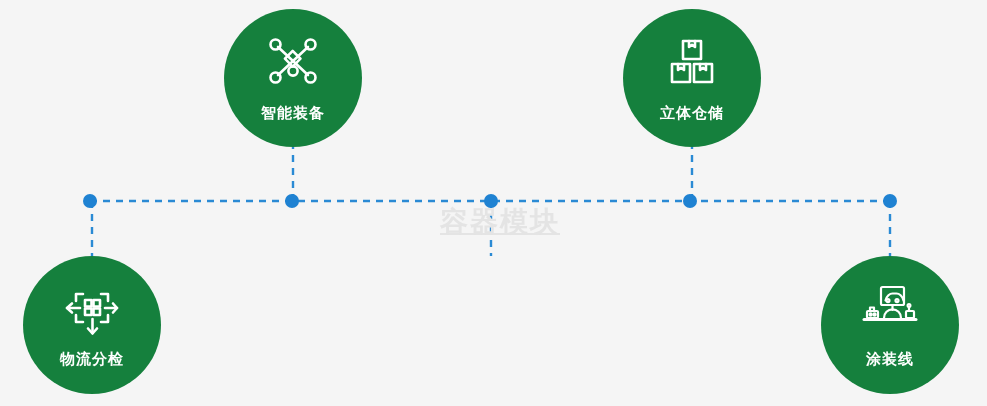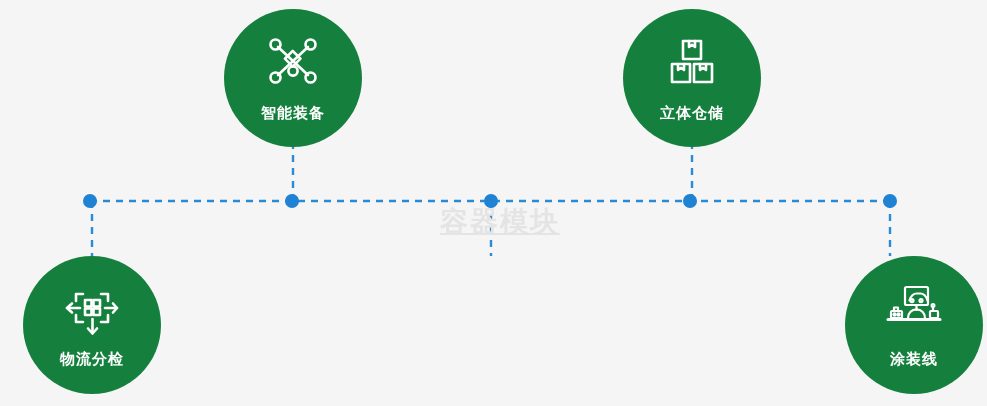--- a/index.html
+++ b/index.html
@@ -109,21 +109,21 @@
          <rect x="29.5" y="26.5" width="6.5" height="6.5"></rect>
          <line x1="3" y1="26" x2="16" y2="26"></line>
          <path d="M8 21.5L3 26l5 4.5"></path>
          <line x1="53" y1="26" x2="41" y2="26"></line>
          <path d="M49 21.5L53 26l-4 4.5"></path>
          <line x1="28.5" y1="37" x2="28.5" y2="51"></line>
          <path d="M24 46.5l4.5 5 4.5-5"></path>
           </svg></span>
         <span class="label">物流分检</span>
       </div>
-      <div class="node bottom" style="left: 845px; top: 256px; width: 138px; height: 138px;">
+      <div class="node bottom" style="left: 821px; top: 256px; width: 138px; height: 138px;">
         <span class="icon"><svg width="56" height="56" viewBox="0 0 56 56" fill="none" stroke="#ffffff" stroke-width="2.2" stroke-linecap="round" stroke-linejoin="round">
             <rect x="19" y="5" width="23" height="18" rx="1.5"></rect>
          <path d="M23.5 18.5c1-4.6 4.4-7 7-7h4c2.6 0 6 2.4 7 7"></path>
          <circle cx="26" cy="18.6" r="1.5"></circle>
          <circle cx="35" cy="18.6" r="1.5"></circle>
          <line x1="30.5" y1="23" x2="30.5" y2="28"></line>
          <path d="M22 36c0-5 3.8-8.6 8.5-8.6S39 31 39 36"></path>
          <rect x="5" y="29" width="11" height="7" rx="1"></rect>
          <path d="M8 29v-3.5h4V29"></path>
          <circle cx="8.6" cy="32.5" r="1.1"></circle>

